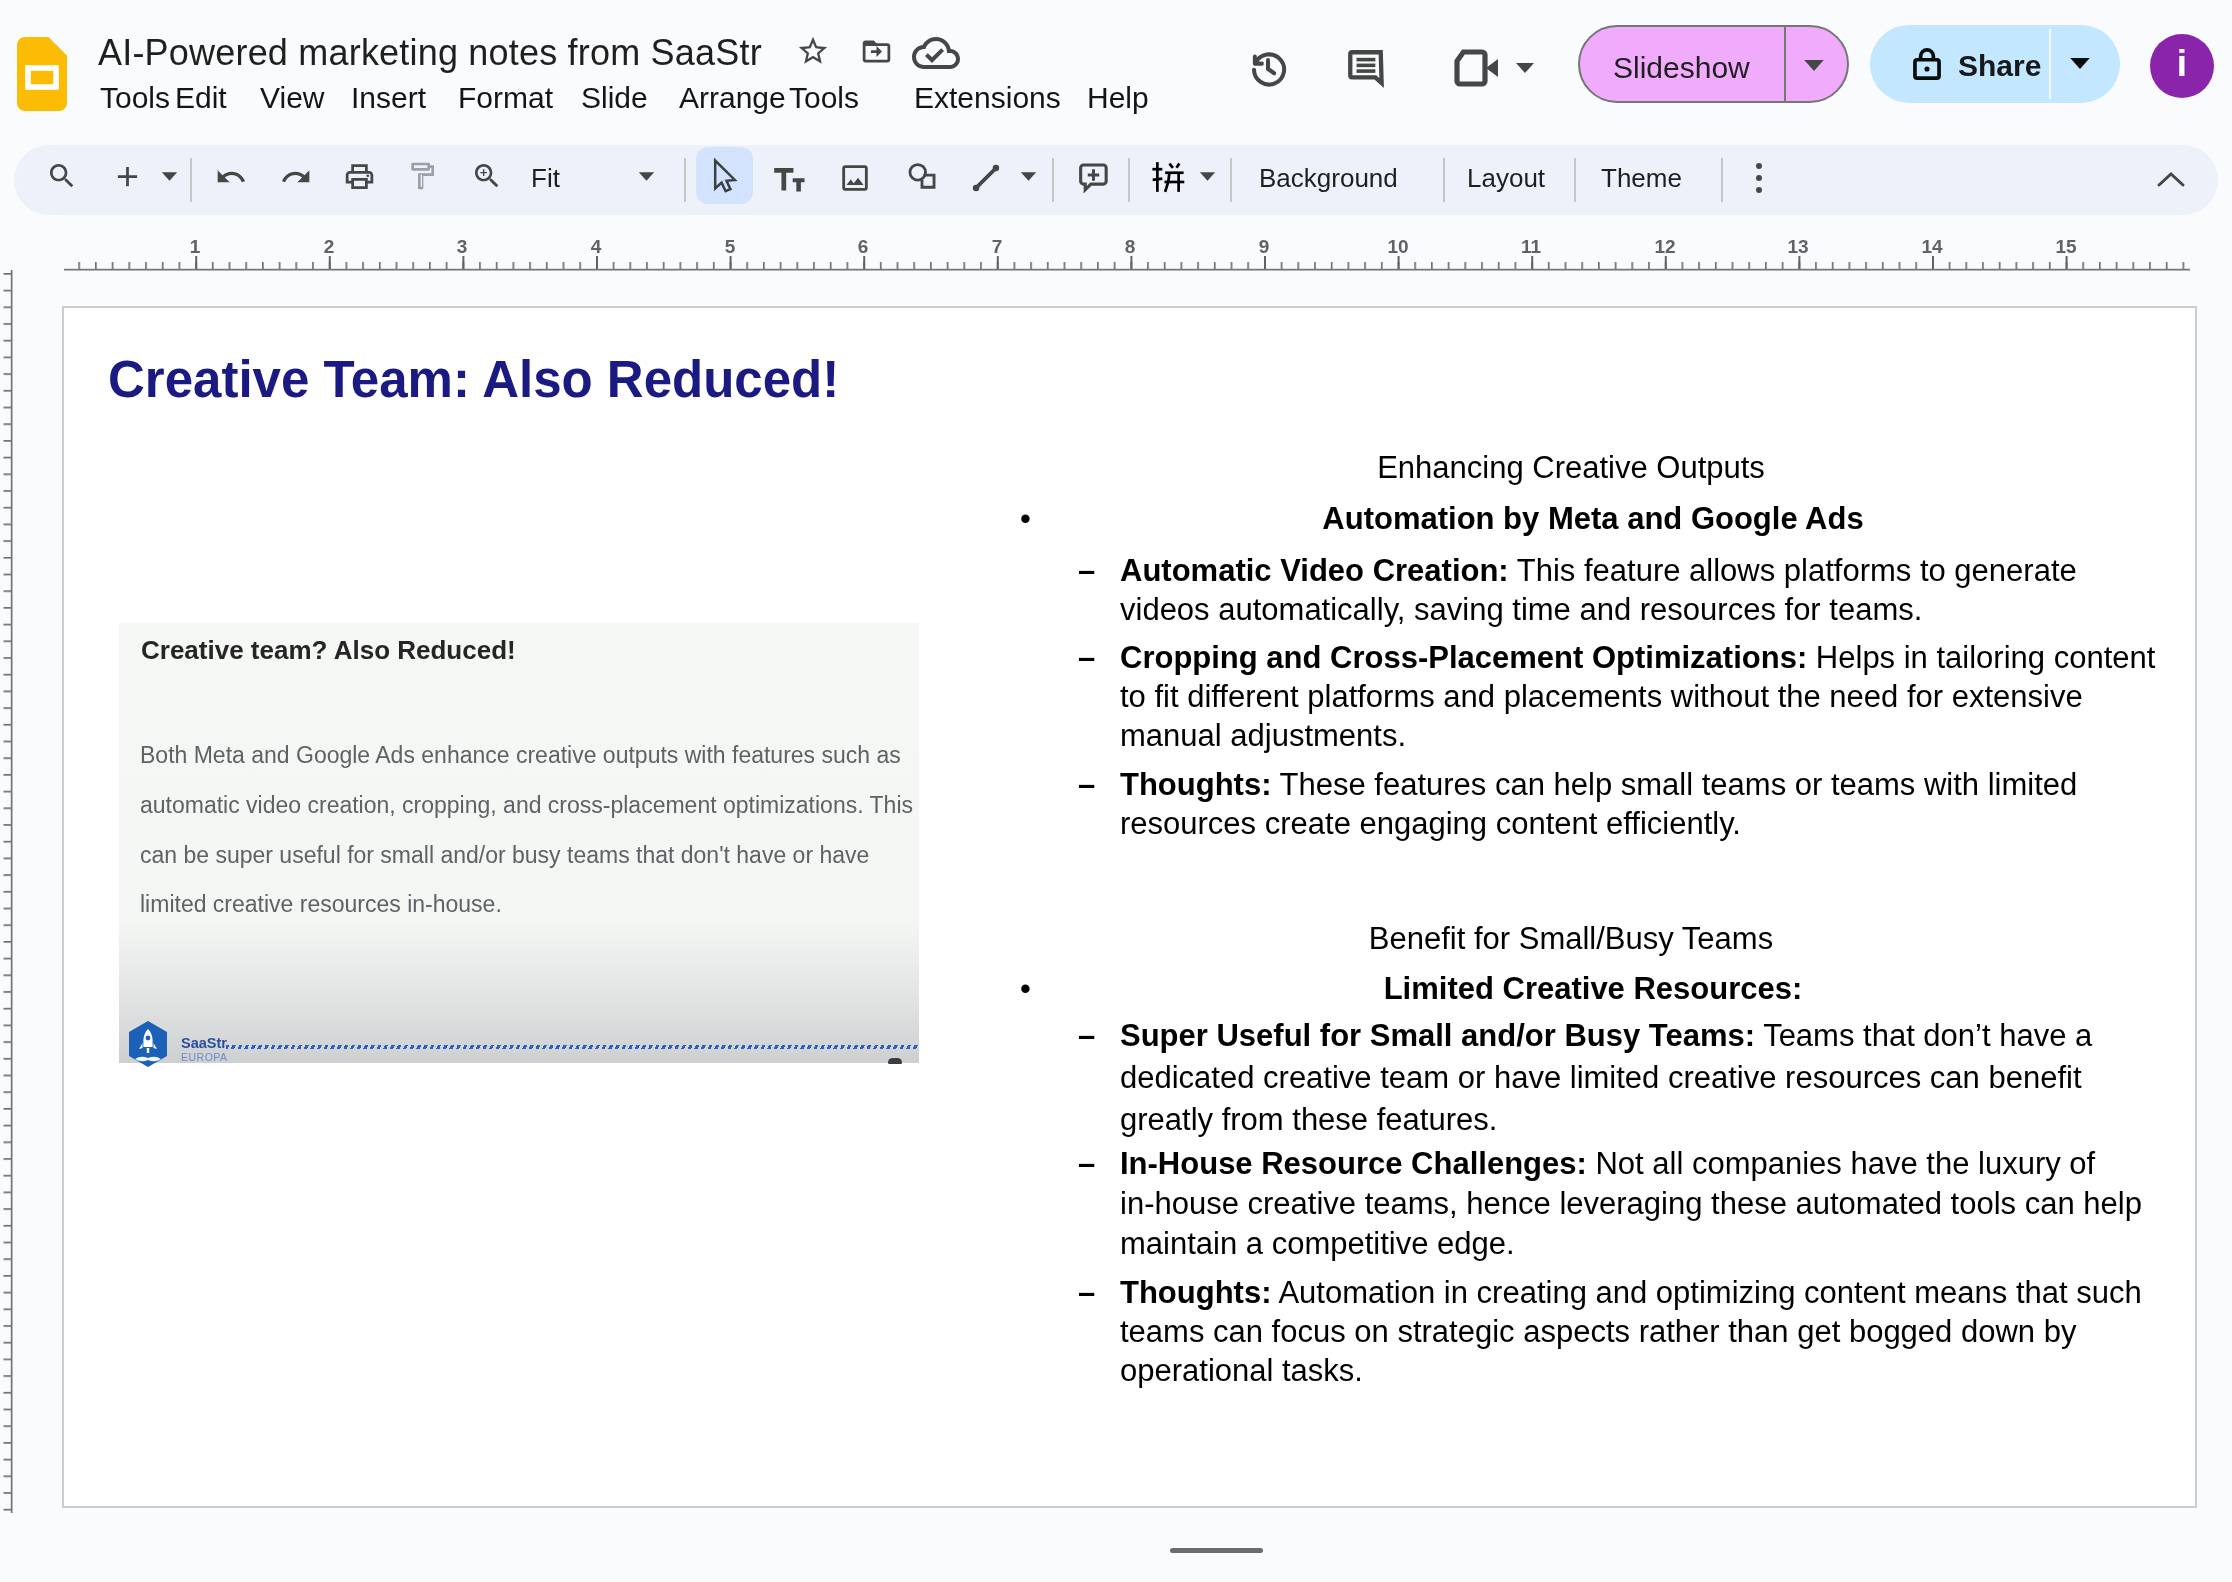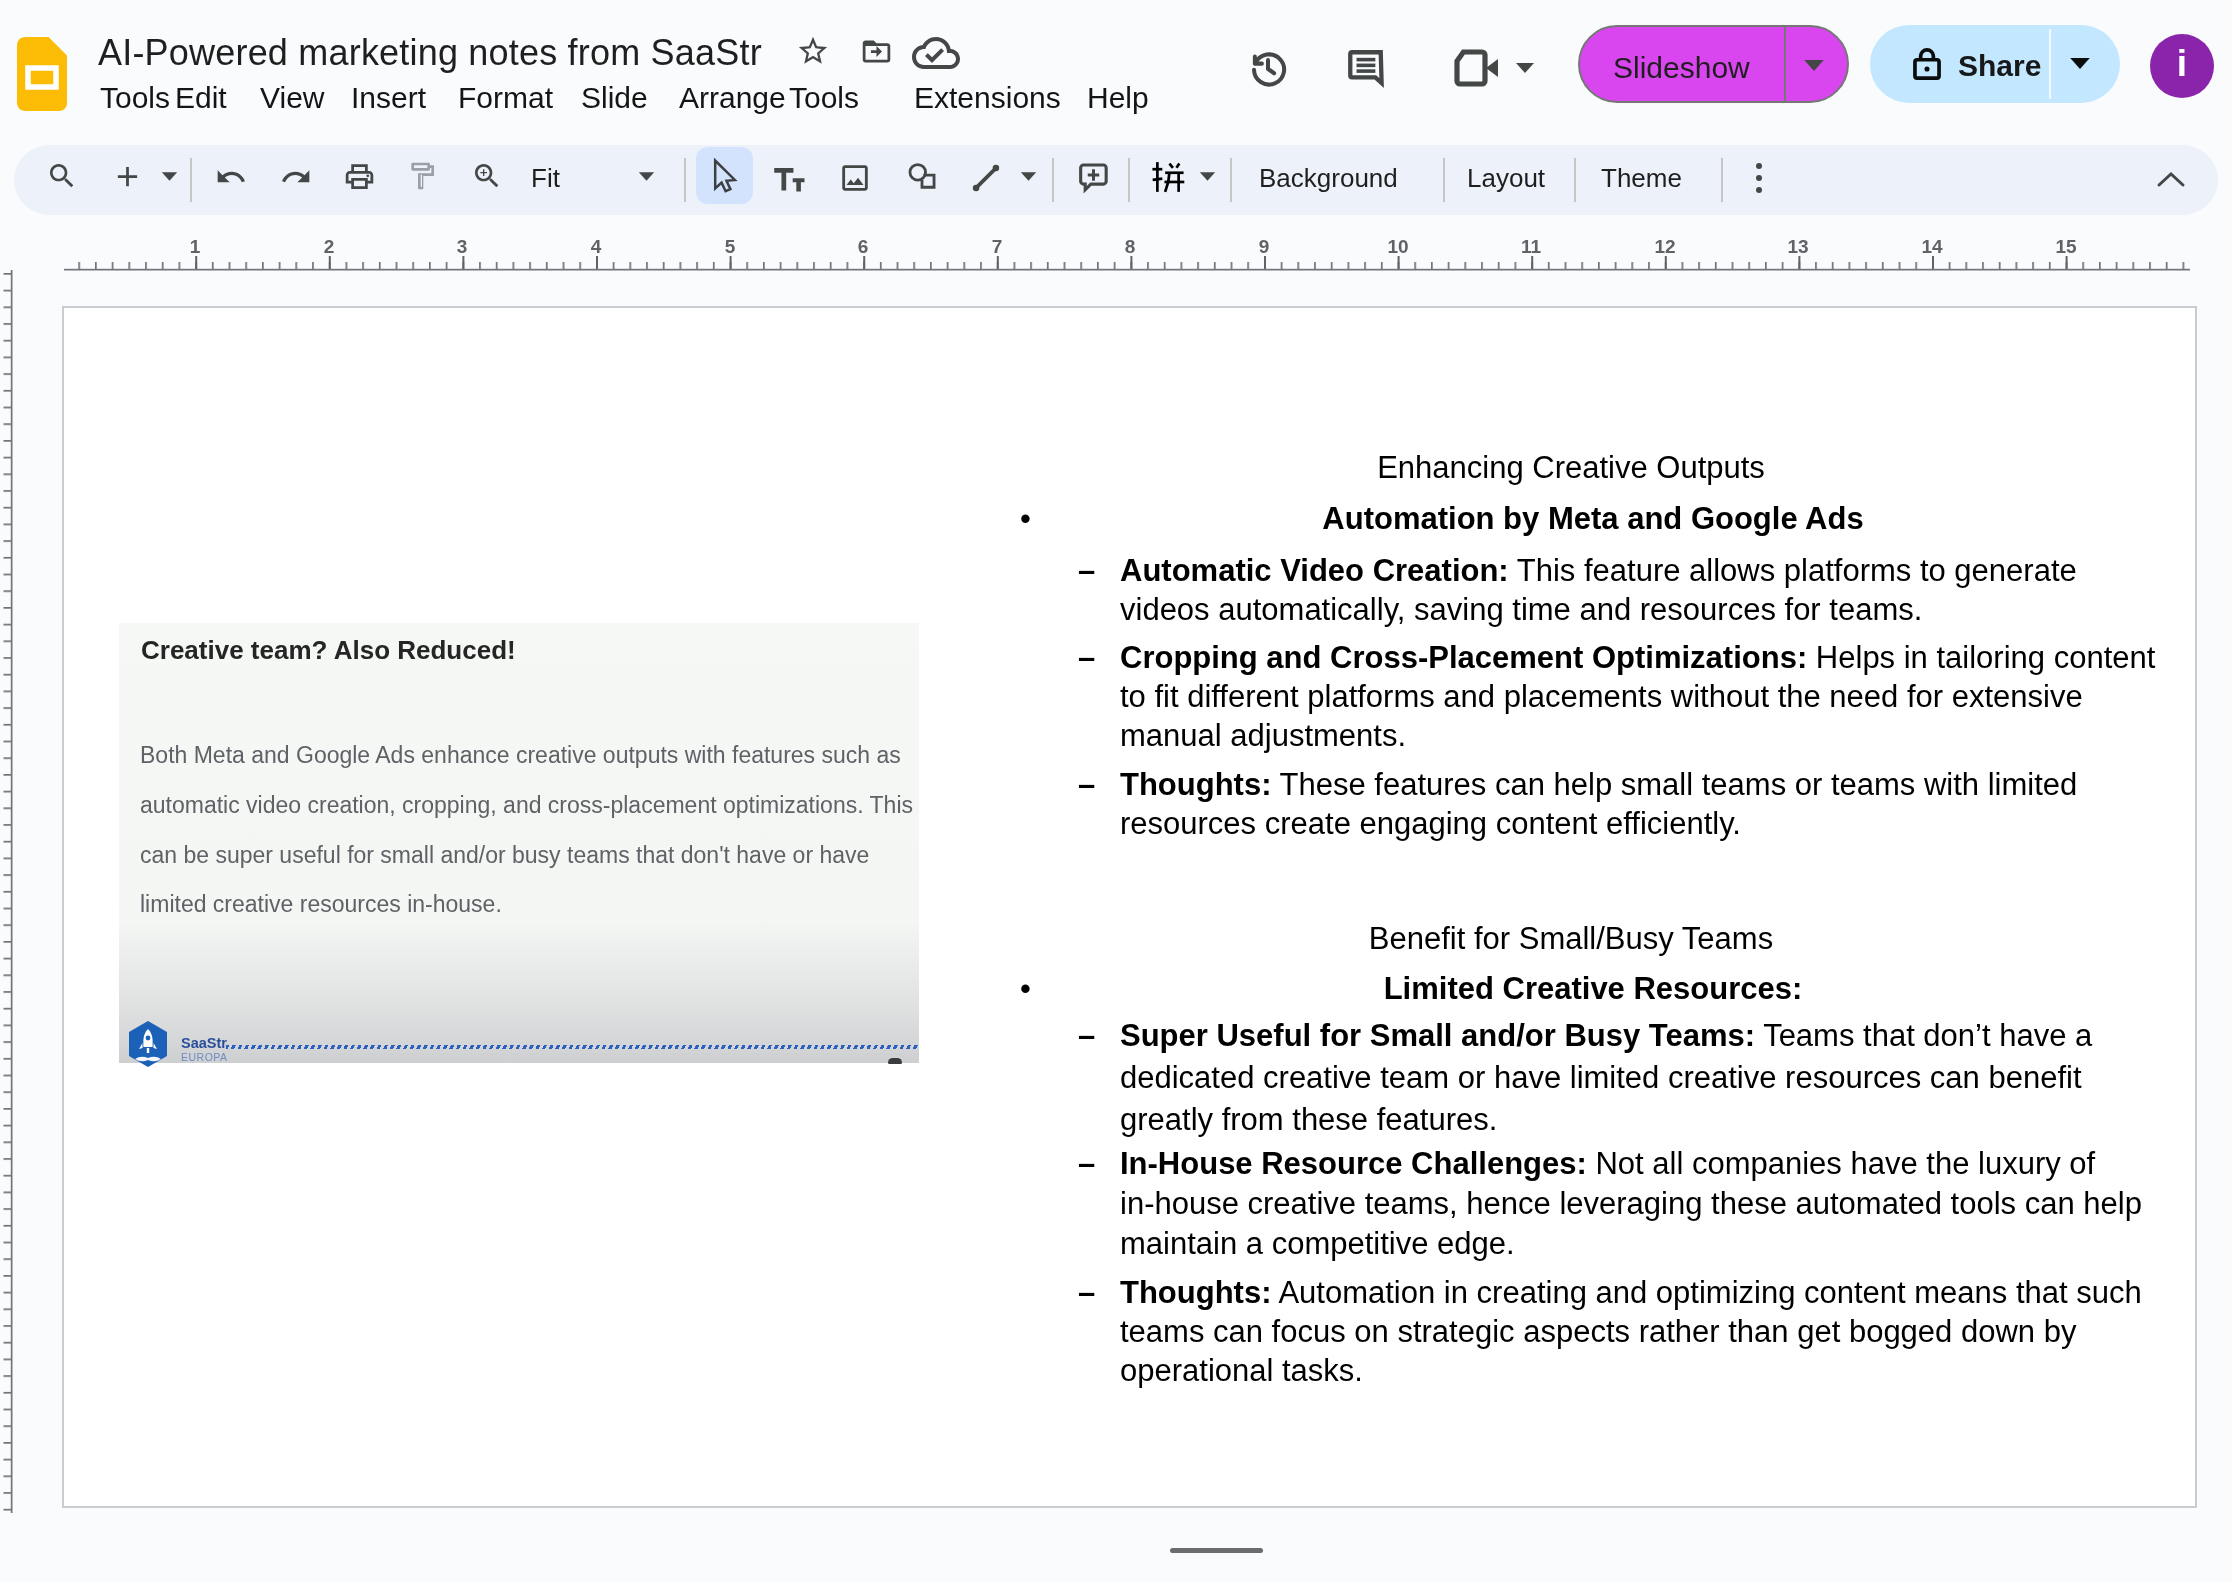--- a/index.html
+++ b/index.html
@@ -4,21 +4,21 @@
 <style>
   * { margin:0; padding:0; box-sizing:border-box; }
   html,body { width:2232px; height:1582px; overflow:hidden; }
   body { background:#f9fbfd; font-family:"Liberation Sans", sans-serif; position:relative; }
   .abs { position:absolute; }
   .ic svg { display:block; }
   
   #title { left:98px; top:31px; font-size:36px; line-height:43px; color:#1f1f1f; letter-spacing:0.2px; }
   .menu-item { position:absolute; top:83px; font-size:30px; line-height:29px; color:#151515; }
   
-  #btn-slideshow { left:1578px; top:25px; width:271px; height:78px; border:2px solid #757775; border-radius:39px; background:#d946ef; }
+  #btn-slideshow { left:1578px; top:25px; width:271px; height:78px; border:2px solid #757775; border-radius:39px; background:#f0abfc; }
   #btn-slideshow .txt { position:absolute; left:33px; top:24px; font-size:30px; color:#1f1f1f; }
   #btn-slideshow .sep { position:absolute; left:204px; top:0; width:2px; height:74px; background:#757775; }
   #btn-share { left:1870px; top:25px; width:250px; height:78px; border-radius:39px; background:#c2e7ff; }
   #btn-share .txt { position:absolute; left:88px; top:24px; font-size:30px; font-weight:bold; color:#17181a; }
   #btn-share .sep { position:absolute; left:179px; top:4px; width:2px; height:70px; background:#f1f8ff; }
   #avatar { left:2150px; top:34px; width:64px; height:64px; border-radius:50%; background:#8a24aa; color:#fff; font-size:37px; font-weight:bold; text-align:center; line-height:60px; }
   
   #toolbar { left:14px; top:145px; width:2204px; height:70px; background:#edf2fa; border-radius:35px; }
   .tbtxt { position:absolute; top:163px; font-size:26px; color:#1f1f1f; }
   .tsep { position:absolute; top:158px; width:2px; height:44px; background:#c4c7c5; }
@@ -303,20 +303,21 @@
         <pattern id="vt" x="0" y="36.4" width="13" height="16.7" patternUnits="userSpaceOnUse">
           <rect x="3.5" y="0" width="8" height="1.7" fill="#6d7378"></rect>
         </pattern>
       </defs>
       <rect x="0" y="2" width="12" height="1240" fill="url(#vt)"></rect>
       <rect x="10.8" y="0" width="1.7" height="1243" fill="#70757a"></rect>
     </svg>
   </div>
 
   <div class="abs" id="slide">
+    <div class="abs" id="slidetitle">Creative Team: Also Reduced!</div>
     <div class="abs" id="shot">
       <div class="h">Creative team? Also Reduced!</div>
       <div class="b">Both Meta and Google Ads enhance creative outputs with features such as<br>automatic video creation, cropping, and cross-placement optimizations. This<br>can be super useful for small and/or busy teams that don't have or have<br>limited creative resources in-house.</div>
       <div class="abs" id="saastr" style="left:10px; top:398px; width:210px; height:48px;">
         <svg width="210" height="48" viewBox="0 0 210 48">
           <polygon points="19,0 38,11 38,35 19,46 0,35 0,11" fill="#1b61b8"></polygon>
           <g fill="#fff">
             <path d="M19 8 c3.2 3 4.6 7.5 4.6 11.5 l0 6.5 l-9.2 0 l0 -6.5 c0 -4 1.4 -8.5 4.6 -11.5 z"></path>
             <circle cx="19" cy="17" r="2.4" fill="#1b61b8"></circle>
             <path d="M13.5 22 l-3.5 6 l3.5 -1 z"></path>

